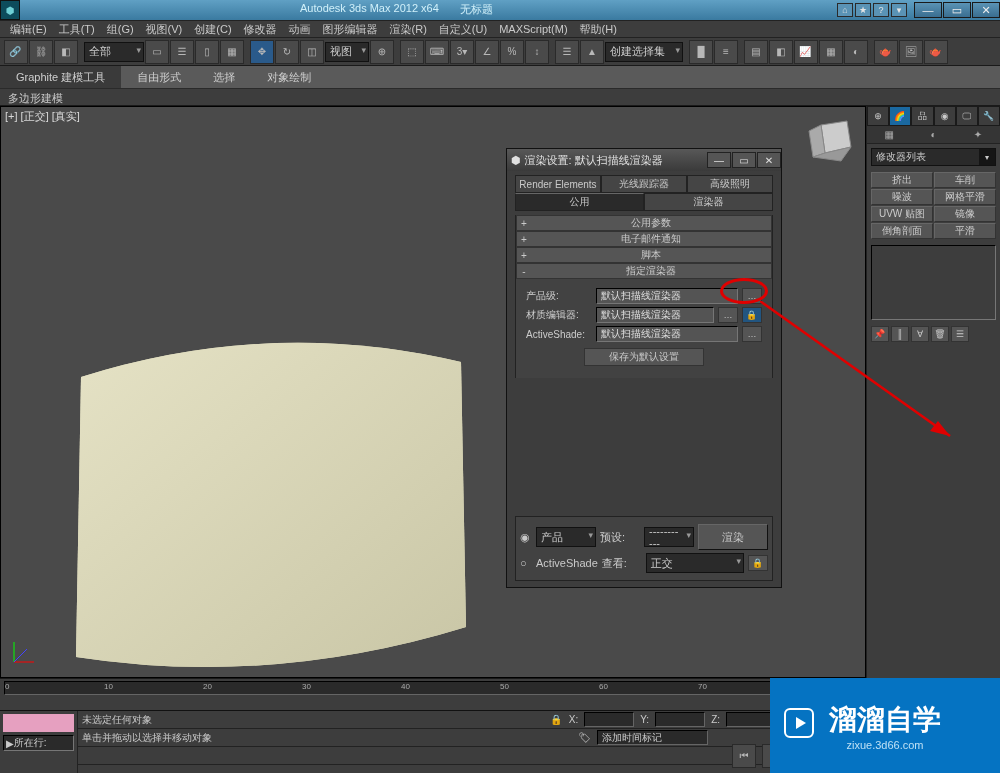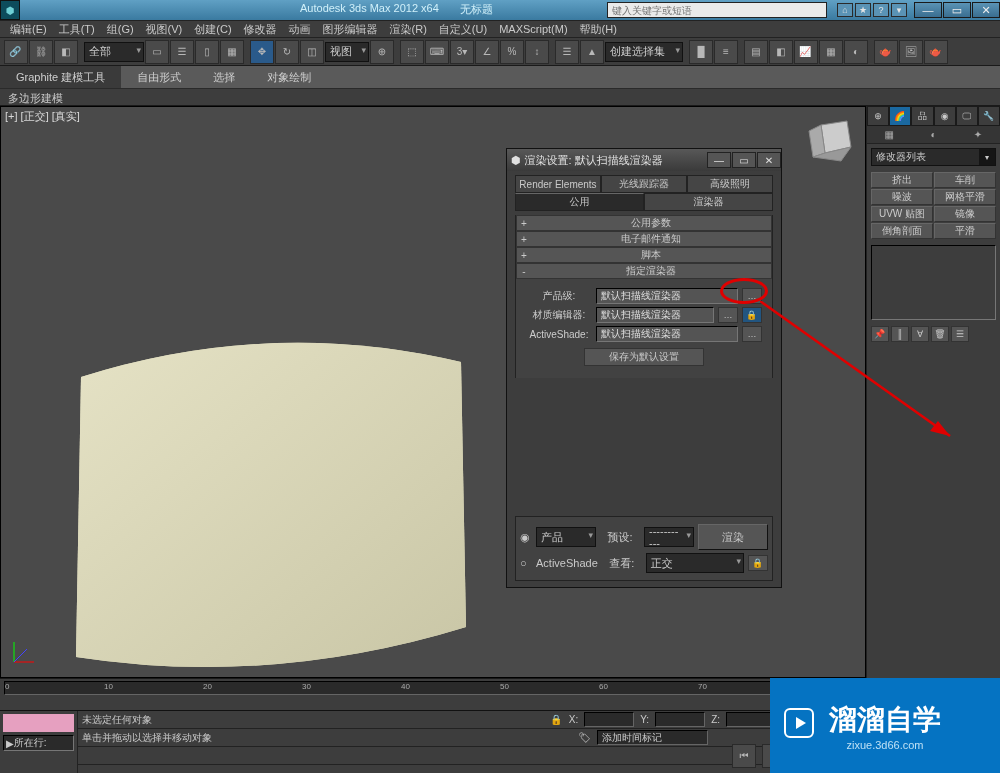--- a/index.html
+++ b/index.html
@@ -53,21 +53,21 @@
 .dialog .dlgtitle .wb { width:24px; height:16px; background:#555; border:1px solid #222; display:flex; align-items:center; justify-content:center; margin-left:1px; font-size:10px; }
 .dialog .tabs { display:flex; flex-wrap:wrap; margin:4px 8px 4px 8px; }
 .dialog .tabs div { flex:1 0 33%; height:18px; border:1px solid #222; display:flex; align-items:center; justify-content:center; font-size:10px; background:#454545; }
 .dialog .tabs div.active { background:#2a2a2a; border-top-color:#666; }
 .dialog .scroll { margin:0 8px; border-left:1px solid #222; border-right:1px solid #222; background:#424242;}
 .dialog .rollhead { height:16px; background:#555; border:1px solid #333; display:flex; align-items:center; font-size:10px; }
 .dialog .rollhead .pm { width:14px; text-align:center; }
 .dialog .rollhead .rh-center{ flex:1; text-align:center; }
 .dialog .rollbody { padding:6px 10px; font-size:10px; }
 .dialog .row { display:flex; align-items:center; margin:3px 0; gap:4px;}
-.dialog .row .lab { width:66px; text-align:center; color:#ccc; }
+.dialog .row .lab { width:66px; text-align:left; color:#ccc; }
 .dialog .row .fld { flex:1; height:16px; background:#545454; border:1px inset #222; padding:0 4px; display:flex; align-items:center; font-size:10px; color:#ddd; white-space:nowrap; overflow:hidden; }
 .dialog .row .pick { width:20px; height:16px; background:#555; border:1px solid #333; display:flex; align-items:center; justify-content:center; font-size:9px;}
 .dialog .savebtn { width:120px; height:18px; background:#555; border:1px solid #333; display:flex; align-items:center; justify-content:center; margin:6px auto; font-size:10px;}
 .dialog .footer { position:absolute; bottom:6px; left:8px; right:8px; border:1px solid #222; padding:4px; background:#424242;}
 .dialog .footer .row .lab { width:40px; }
 .dialog .footer .renderbtn { width:70px; height:26px; background:#555; border:1px outset #666; display:flex; align-items:center; justify-content:center;}
 
 .anno-ellipse { position:absolute; left:720px; top:278px; width:48px; height:26px; border:3px solid #e00000; border-radius:50%; z-index:20; }
 .anno-line { position:absolute; left:760px; top:301px; width:200px; height:140px; z-index:19; }
 .anno-line svg { width:100%; height:100%; }
@@ -94,21 +94,20 @@
 </style>
 </head>
 <body>
 
 <div class="titlebar">
   <div class="appicon">⬢</div>
   <div class="spacer"></div>
   <div class="title-center">Autodesk 3ds Max  2012  x64</div>
   <div class="title-right">无标题</div>
   <div style="width:140px"></div>
-  <div class="search"><input placeholder="键入关键字或短语" style=""></div>
   <div class="helpicons">
     <div>⌂</div>
     <div>★</div>
     <div>?</div>
     <div>▾</div>
   </div>
   <div class="winbtns">
     <div>—</div>
     <div>▭</div>
     <div>✕</div>

